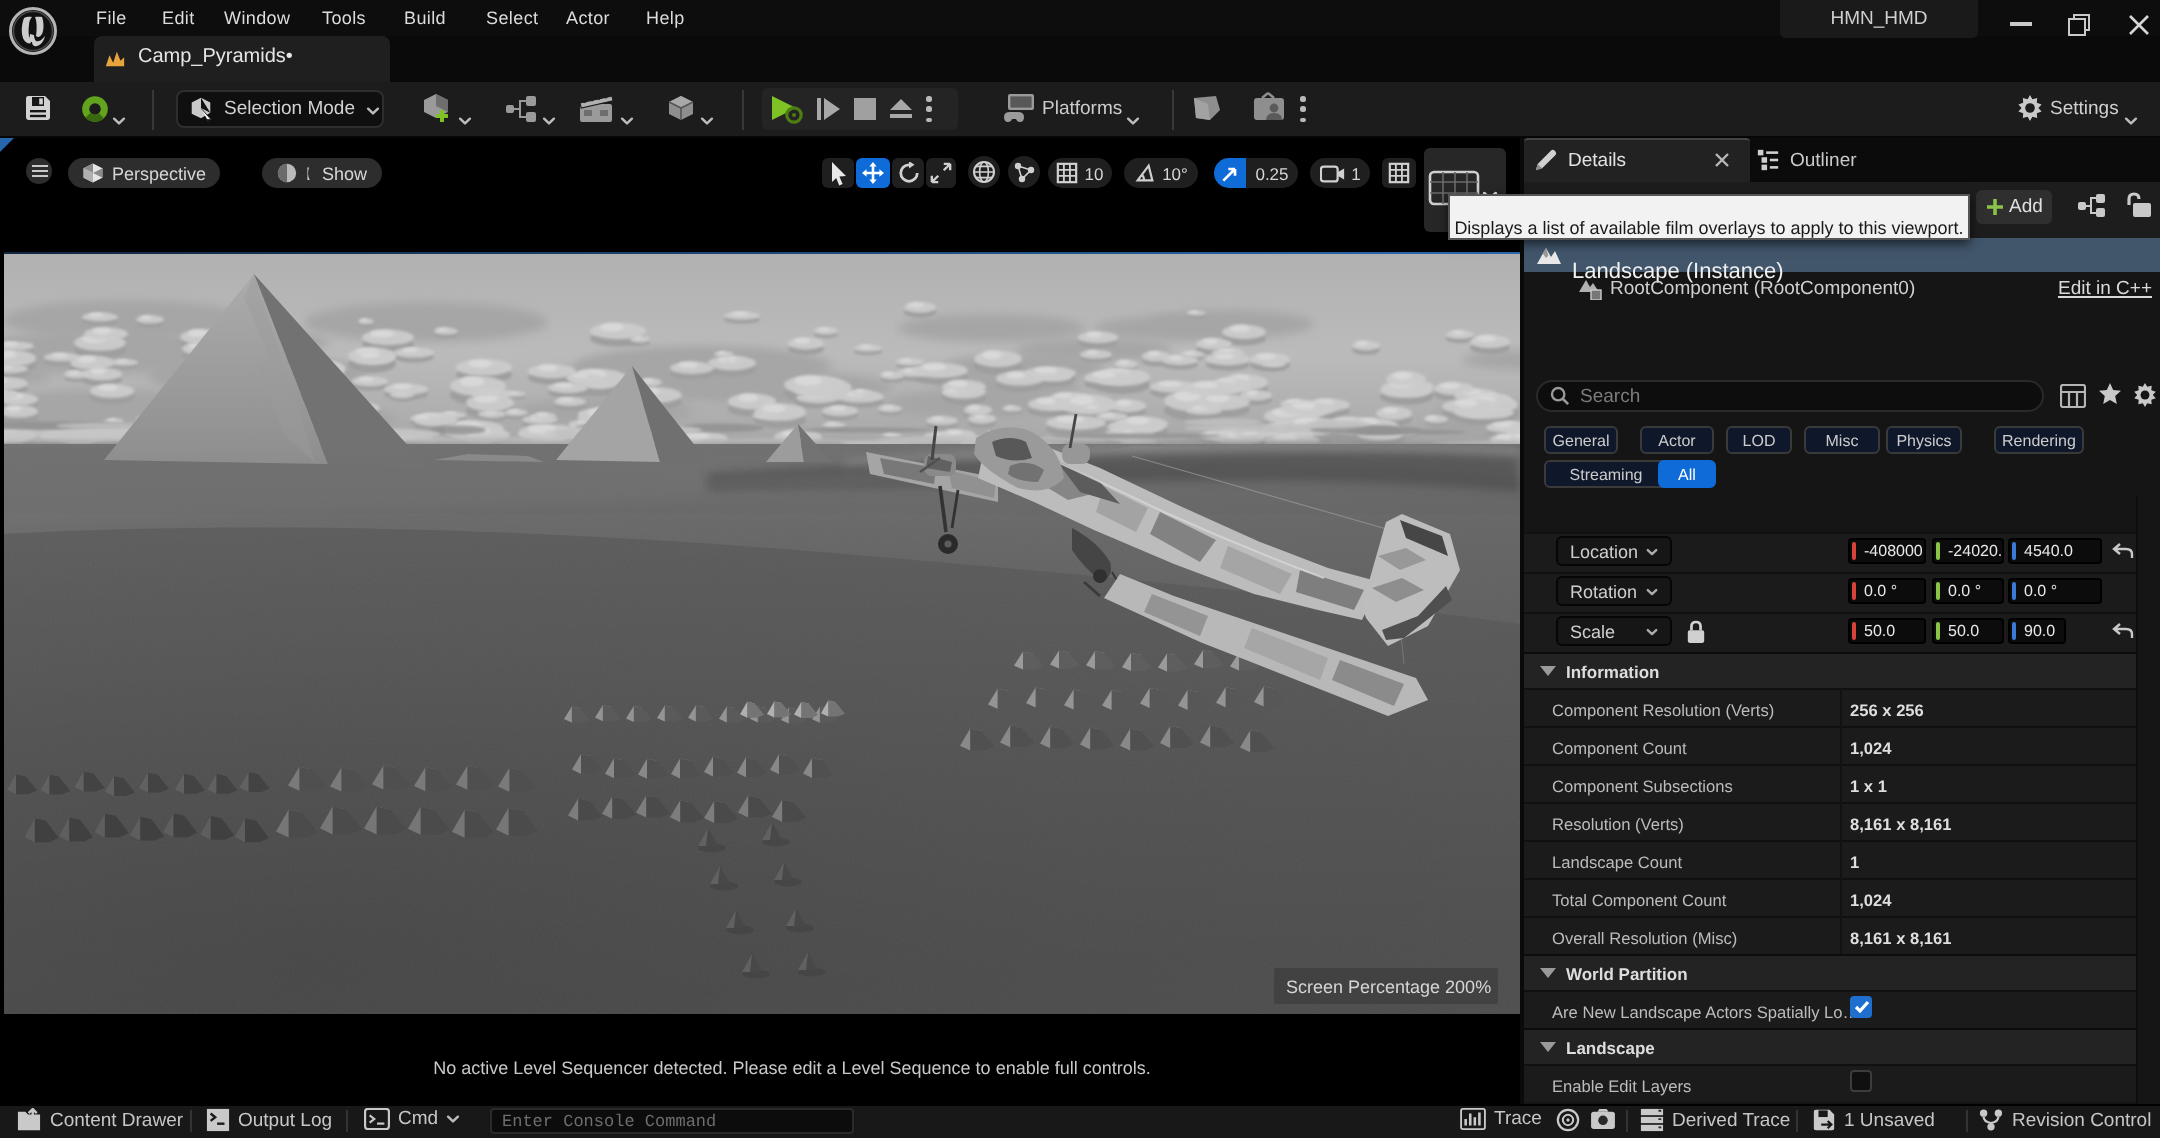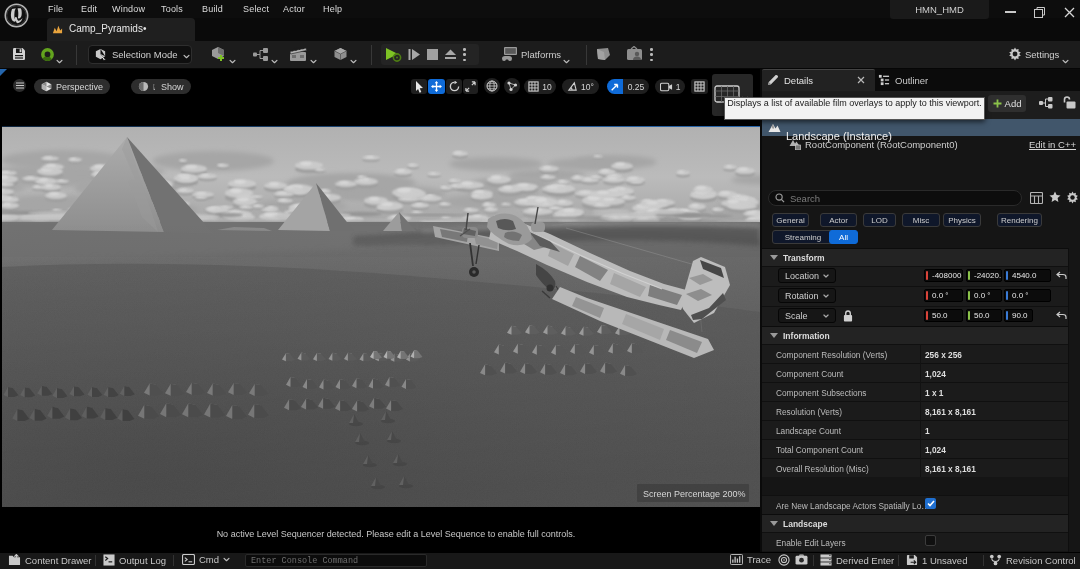--- a/index.html
+++ b/index.html
@@ -1344,24 +1344,20 @@
 <circle cx="7" cy="7" r="2.4" fill="#151515"></circle>
     </svg>
 <div class="fpill" style="left:772px;top:213px;width:37px">General</div>
 <div class="fpill" style="left:820px;top:213px;width:37px">Actor</div>
 <div class="fpill" style="left:863px;top:213px;width:33px">LOD</div>
 <div class="fpill" style="left:902px;top:213px;width:38px">Misc</div>
 <div class="fpill" style="left:943px;top:213px;width:38px">Physics</div>
 <div class="fpill" style="left:997px;top:213px;width:45px">Rendering</div>
 <div class="fpill" style="left:772px;top:230px;width:62px">Streaming</div>
 <div class="fpill" style="left:829px;top:230px;width:29px;background:#0f6bd8;border-color:#0f6bd8;color:#fff">All</div>
-<div class="hdr" style="top:248px">
-      <div class="tri" style="top:6px"></div>
-      <span>Transform</span>
-    </div>
 <div class="prow" style="top:266px;height:20px"></div>
 <div class="prow" style="top:286px;height:20px"></div>
 <div class="prow" style="top:306px;height:20px"></div>
 <div class="dropbtn" style="left:778px;top:268px;width:58px">Location<svg width="6" height="6" viewBox="0 0 8 8">
         <path d="M1.2,2.7 L4,5.4 L6.8,2.7" fill="none" stroke="#aaaaaa" stroke-width="1.6" stroke-linecap="round" stroke-linejoin="round"></path>
       </svg></div>
     <div class="valbox" style="left:924px;top:269px;width:39px">
       <i style="background:#d9443a"></i>
       <span style="margin-left:3px">-408000</span>
     </div>
@@ -1440,37 +1436,41 @@
 <div class="prow" style="top:439px">
       <span class="plabel">Total Component Count</span>
       <span class="pvalue" style="font-weight:bold">1,024</span>
     </div>
 <div class="prow" style="top:458px">
       <span class="plabel">Overall Resolution (Misc)</span>
       <span class="pvalue" style="font-weight:bold">8,161 x 8,161</span>
     </div>
 <div class="abs" style="left:920px;top:344px;width:1px;height:133px;background:#121212"></div>
 <div class="abs" style="left:1068px;top:248px;width:1px;height:304px;background:#0e0e0e"></div>
+<div class="hdr" style="top:477px">
+      <div class="tri" style="top:6px"></div>
+      <span>World Partition</span>
+    </div>
 <div class="prow" style="top:495px">
       <span class="plabel">Are New Landscape Actors Spatially Lo…</span>
     </div>
 <div class="cb" style="left:925px;top:498px;background:#1f6fd0;display:flex;align-items:center;justify-content:center">
 <svg width="8" height="7" viewBox="0 0 8 7">
         <path d="M1,3.5 L3,5.5 L7,1" fill="none" stroke="#fff" stroke-width="1.6"></path>
       </svg>
     </div>
 <div class="hdr" style="top:514px">
       <div class="tri" style="top:6px"></div>
       <span>Landscape</span>
     </div>
 <div class="prow" style="top:532px">
       <span class="plabel">Enable Edit Layers</span>
     </div>
 <div class="cb" style="left:925px;top:535px;background:#101010;border:1px solid #3c3c3c"></div>
-<div class="abs" style="left:724px;top:97px;width:261px;height:23px;background:#f2f2f2;border:1px solid #555;box-shadow:0 2px 5px rgba(0,0,0,0.6);display:flex;align-items:flex-start;justify-content:center">
+<div class="abs" style="left:724px;top:97px;width:261px;height:23px;background:#f2f2f2;border:1px solid #555;box-shadow:0 2px 5px rgba(0,0,0,0.6);display:flex;align-items:flex-end;justify-content:center">
 <span style="font-size:9px;color:#1a1a1a">Displays a list of available film overlays to apply to this viewport.</span>
     </div>
 <div class="abs statusbar"></div>
 <div class="sitem" style="left:8px">
       <svg width="13" height="12" viewBox="0 0 14 13">
         <path d="M1,2 L5,2 L6.5,3.5 L13,3.5 L13,12 L1,12 Z" fill="#c9c9c9"></path>
         <path d="M9,0.5 L9,5 M6.8,2.8 L9,0.6 L11.2,2.8" stroke="#c9c9c9" stroke-width="1.3" fill="none"></path>
       </svg>
       <span>Content Drawer</span>
     </div>
@@ -1521,21 +1521,21 @@
       </svg>
     </div>
 <div class="vsep" style="left:813px;top:555px;height:11px;background:#333"></div>
 <div class="sitem" style="left:820px">
       <svg width="12" height="12" viewBox="0 0 13 13">
         <rect x="0.5" y="0.5" width="12" height="3.4" fill="#c9c9c9"></rect>
         <rect x="0.5" y="4.8" width="12" height="3.4" fill="#c9c9c9"></rect>
         <rect x="0.5" y="9.1" width="12" height="3.4" fill="#c9c9c9"></rect>
         <path d="M10,1.5 h1.5 M10,6 h1.5 M10,10.5 h1.5" stroke="#2a2a2a" stroke-width="1"></path>
       </svg>
-      <span>Derived Enter</span>
+      <span>Derived Trace</span>
     </div>
 <div class="abs" style="left:888px;top:560px"></div>
 <div class="vsep" style="left:898px;top:555px;height:11px;background:#333"></div>
 <div class="sitem" style="left:906px">
       <svg width="12" height="12" viewBox="0 0 13 13">
         <path d="M1,2 Q1,1 2,1 L9.5,1 L12,3.5 L12,11 Q12,12 11,12 L2,12 Q1,12 1,11 Z" fill="#c9c9c9"></path>
         <rect x="3.5" y="1.3" width="5" height="3.6" fill="#181818"></rect>
         <path d="M8.5,7 L10.5,9 L8.5,11 M10.5,9 L5,9" stroke="#181818" stroke-width="1.2" fill="none"></path>
       </svg>
       <span>1 Unsaved</span>

